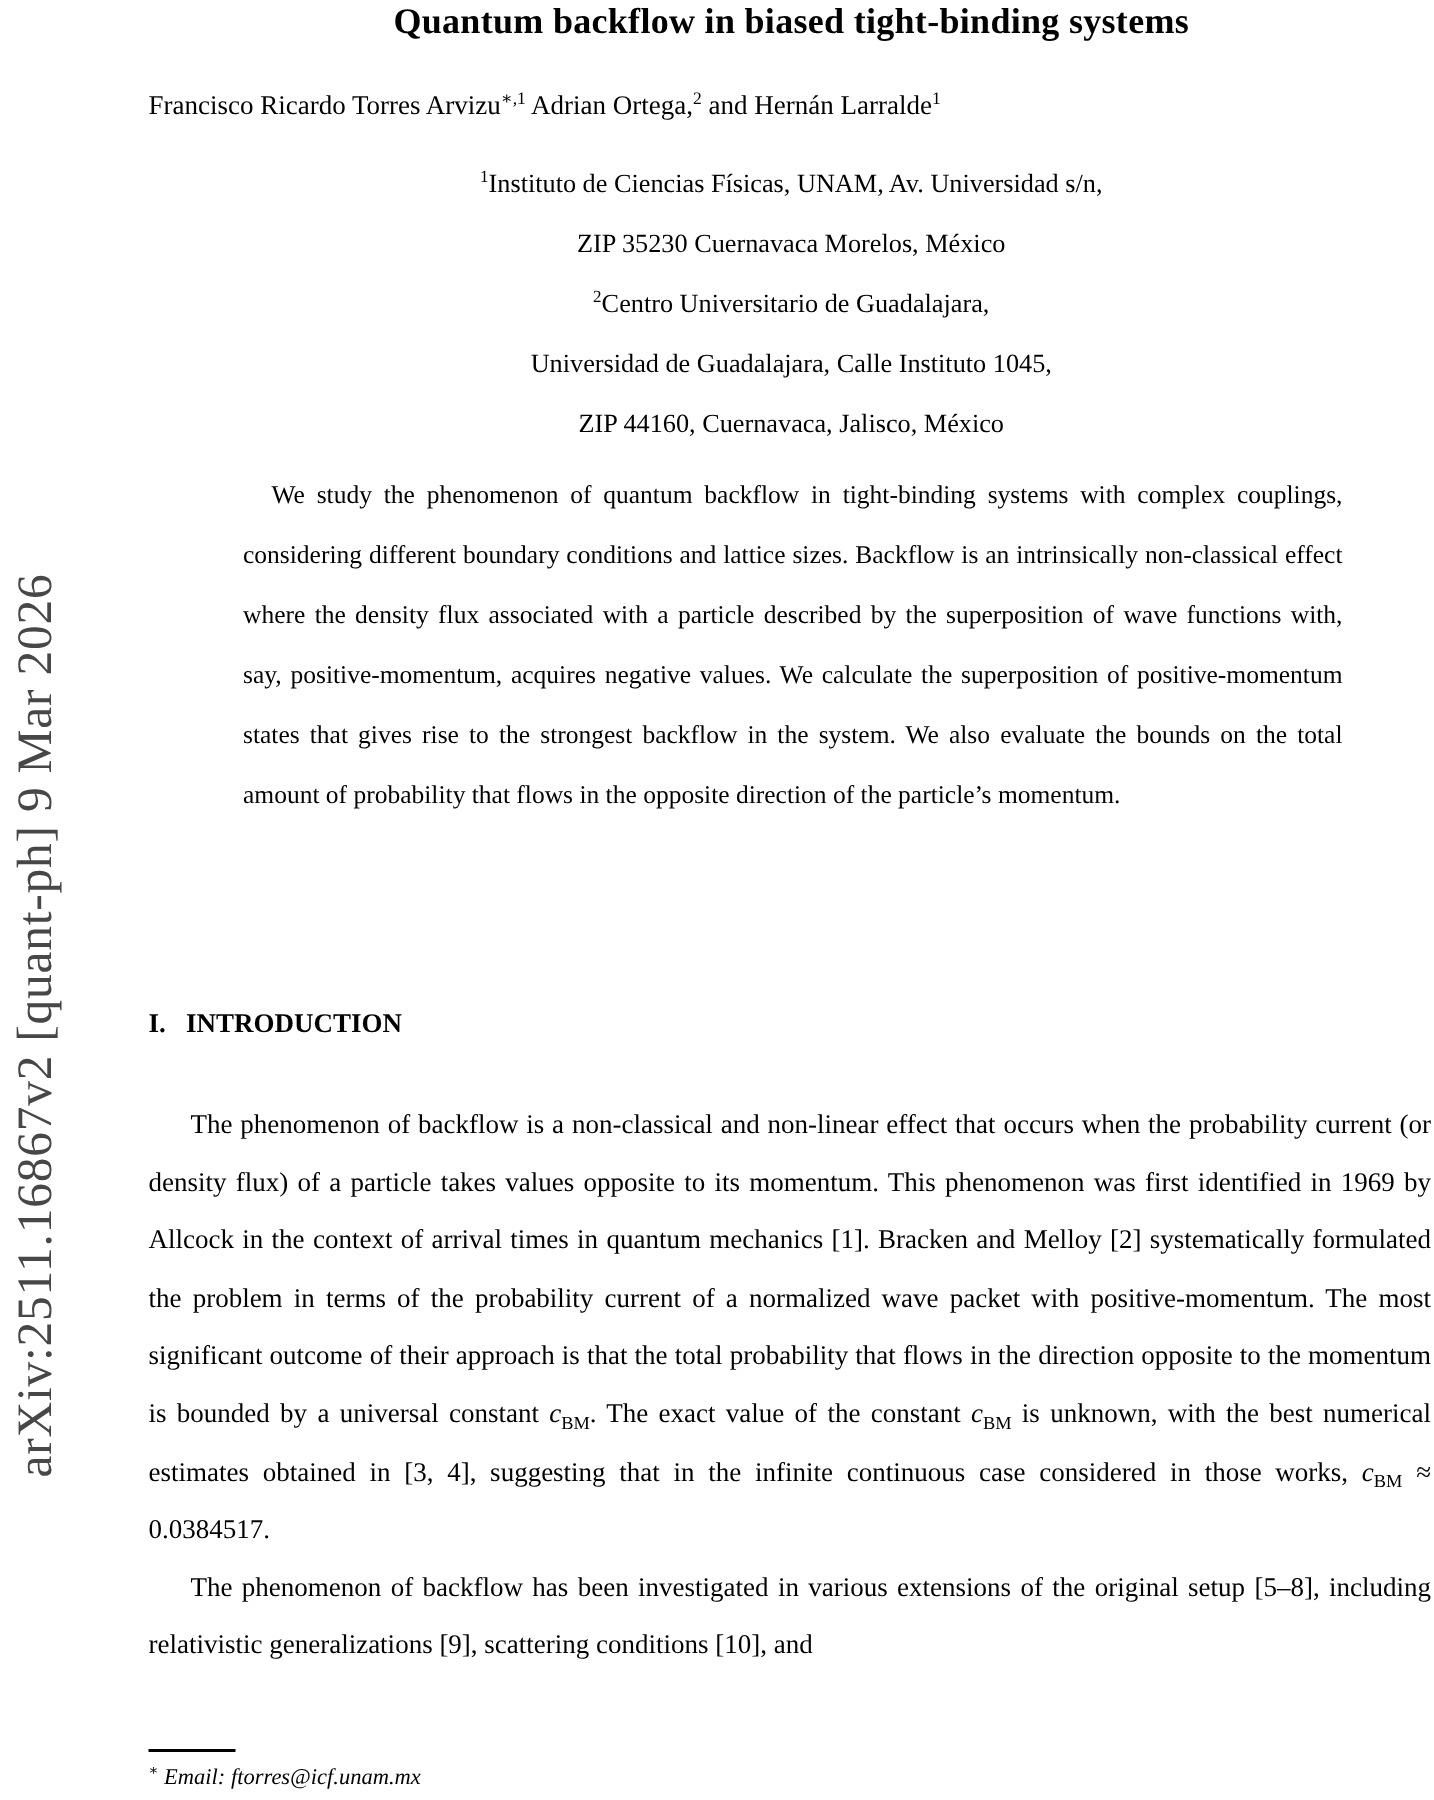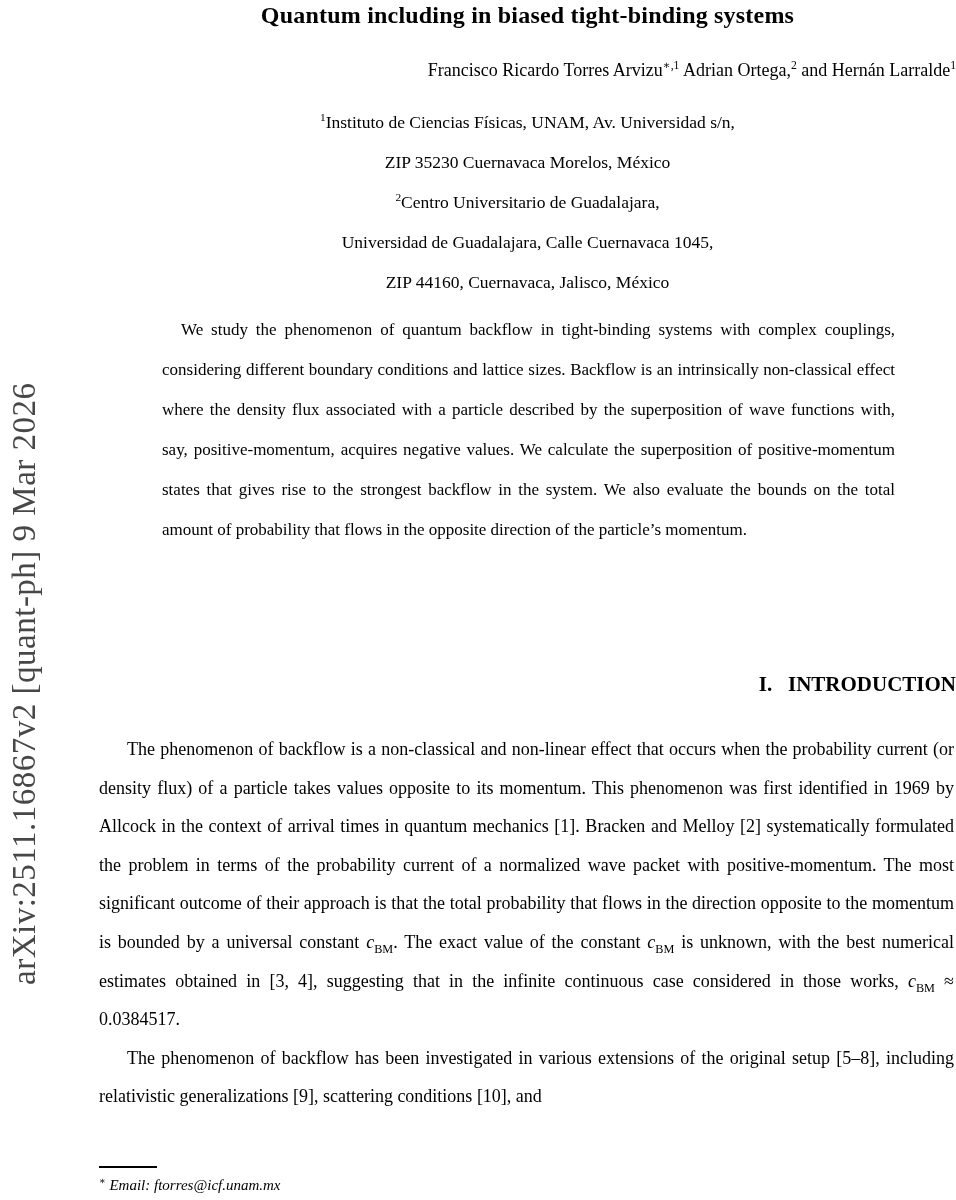--- a/index.html
+++ b/index.html
@@ -34,40 +34,40 @@
   }
 
   .title {
     position:absolute; top:2px; left:0; right:0;
     text-align:center;
     font-size:24px; font-weight:bold;
     letter-spacing:0.2px;
   }
   .authors {
     position:absolute; top:60px; left:0; right:0;
-    text-align:right;
+    text-align:left;
     font-size:18px;
   }
   .affils {
     position:absolute; top:102px; left:0; right:0;
     text-align:center;
     font-size:17.5px;
     line-height:40px;
   }
   .abstract {
     position:absolute; top:310px; left:63px; right:61px;
     text-align:justify;
     font-size:17px;
     line-height:40px;
     text-indent:19px;
   }
   .section-heading {
     position:absolute; top:672px; left:0; right:0;
-    text-align:right;
-    font-size:21px; font-weight:bold;
+    text-align:left;
+    font-size:18px; font-weight:bold;
   }
   .body-text {
     position:absolute; top:730px; left:0; right:2px;
     text-align:justify;
     font-size:18px;
     line-height:38.6px;
   }
   .body-text p { text-indent:28px; }
 
   .footnote-area {
@@ -83,29 +83,29 @@
 </style>
 </head>
 <body>
 
 <div class="page">
 
   <div class="arxiv-strip">arXiv:2511.16867v2 [quant-ph] 9 Mar 2026</div>
 
   <div class="column">
 
-    <div class="title">Quantum including in biased tight-binding systems</div>
+    <div class="title">Quantum backflow in biased tight-binding systems</div>
 
     <div class="authors">Francisco Ricardo Torres Arvizu<sup>∗,1</sup> Adrian Ortega,<sup>2</sup> and Hernán Larralde<sup>1</sup></div>
 
     <div class="affils">
       <div><sup>1</sup>Instituto de Ciencias Físicas, UNAM, Av. Universidad s/n,</div>
       <div>ZIP 35230 Cuernavaca Morelos, México</div>
       <div><sup>2</sup>Centro Universitario de Guadalajara,</div>
-      <div>Universidad de Guadalajara, Calle Cuernavaca 1045,</div>
+      <div>Universidad de Guadalajara, Calle Instituto 1045,</div>
       <div>ZIP 44160, Cuernavaca, Jalisco, México</div>
     </div>
 
     <div class="abstract">We study the phenomenon of quantum backflow in tight-binding systems with complex couplings, considering different boundary conditions and lattice sizes. Backflow is an intrinsically non-classical effect where the density flux associated with a particle described by the superposition of wave functions with, say, positive-momentum, acquires negative values. We calculate the superposition of positive-momentum states that gives rise to the strongest backflow in the system. We also evaluate the bounds on the total amount of probability that flows in the opposite direction of the particle’s momentum.</div>
 
     <div class="section-heading">I.&nbsp;&nbsp;&nbsp;INTRODUCTION</div>
 
     <div class="body-text">
       <p>The phenomenon of backflow is a non-classical and non-linear effect that occurs when the probability current (or density flux) of a particle takes values opposite to its momentum. This phenomenon was first identified in 1969 by Allcock in the context of arrival times in quantum mechanics [1]. Bracken and Melloy [2] systematically formulated the problem in terms of the probability current of a normalized wave packet with positive-momentum. The most significant outcome of their approach is that the total probability that flows in the direction opposite to the momentum is bounded by a universal constant <i>c</i><sub>BM</sub>. The exact value of the constant <i>c</i><sub>BM</sub> is unknown, with the best numerical estimates obtained in [3, 4], suggesting that in the infinite continuous case considered in those works, <i>c</i><sub>BM</sub> ≈ 0.0384517.</p>
       <p>The phenomenon of backflow has been investigated in various extensions of the original setup [5–8], including relativistic generalizations [9], scattering conditions [10], and</p>

